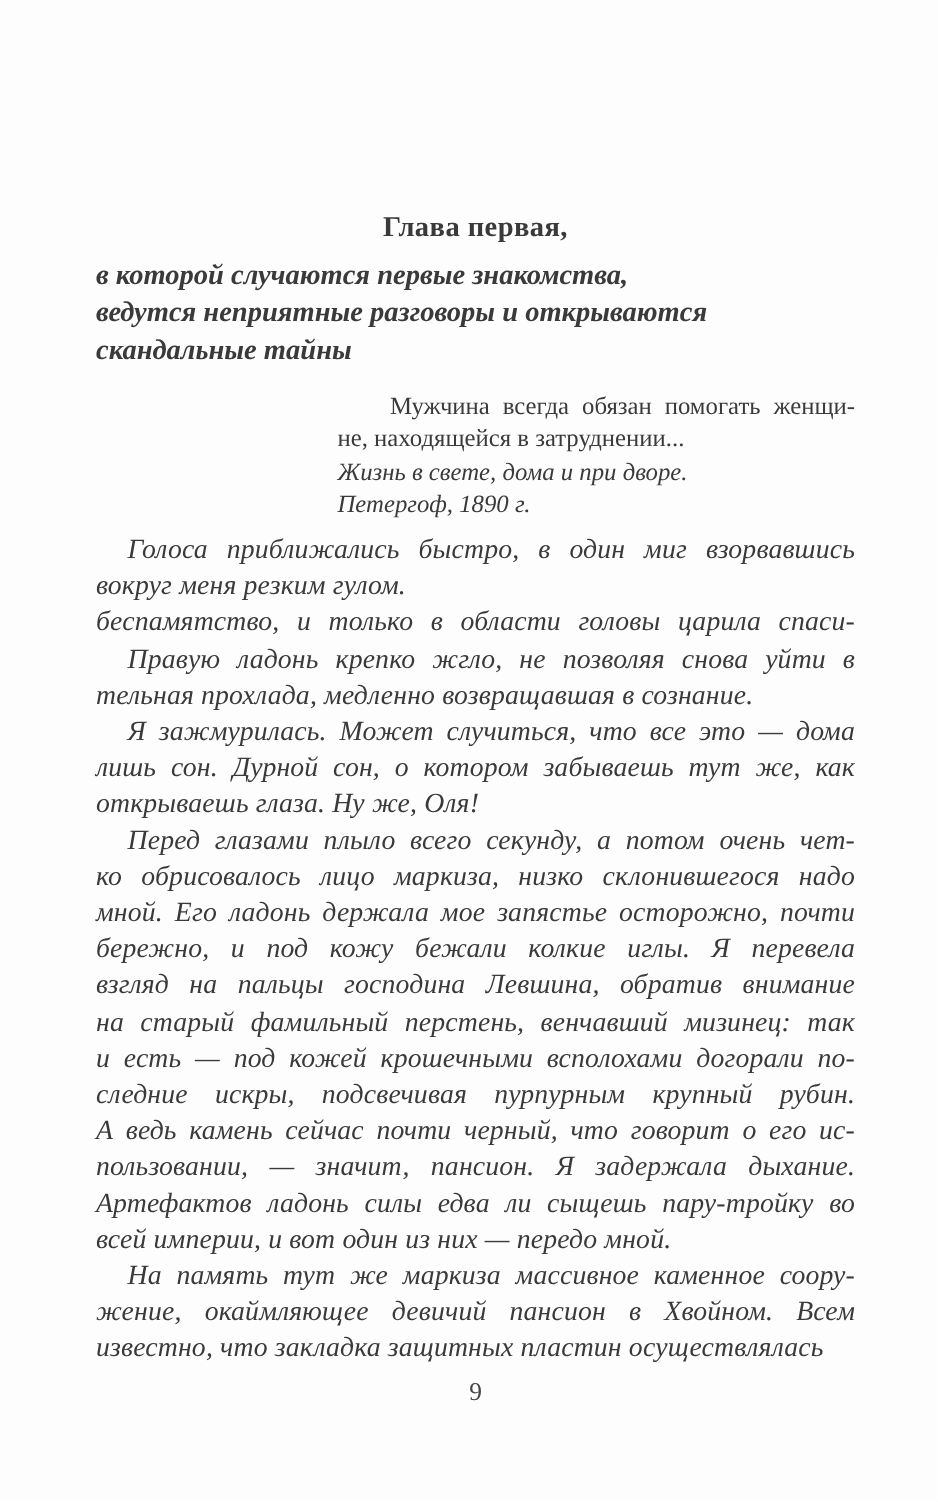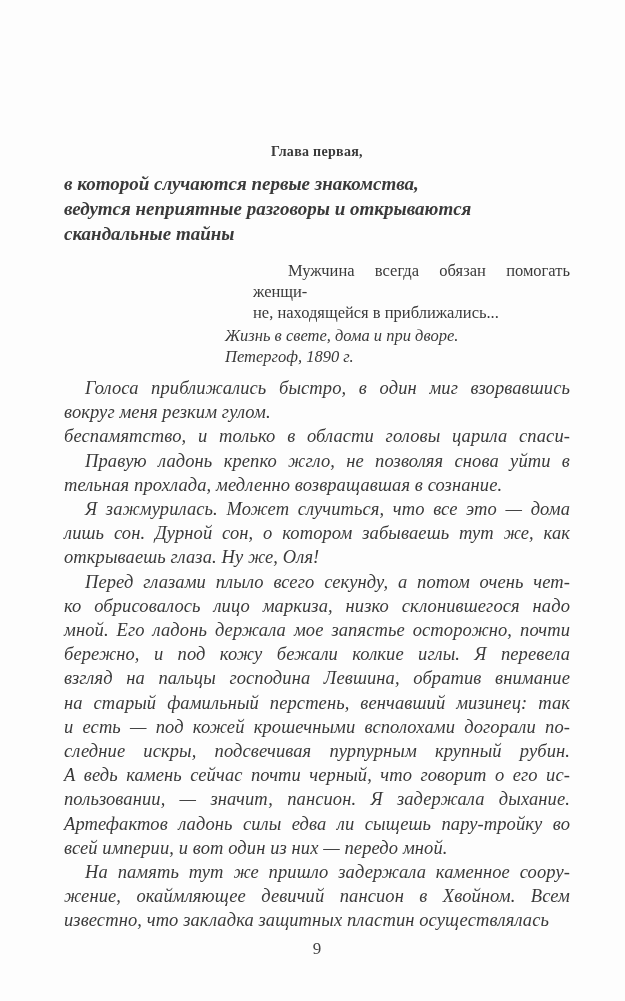--- a/index.html
+++ b/index.html
@@ -13,21 +13,21 @@
     height: 1001px;
     background: #fdfdfd;
     box-sizing: border-box;
     padding: 139px 55px 0 64px;
     font-family: "Liberation Serif", "DejaVu Serif", serif;
     color: #3a3a3a;
     overflow: hidden;
   }
   .chapter-title {
     text-align: center;
-    font-size: 14px;
+    font-size: 19px;
     line-height: 26px;
     font-weight: bold;
     letter-spacing: 0.3px;
   }
   .chapter-subtitle {
     margin-top: 6px;
     font-size: 19px;
     line-height: 25px;
     font-weight: bold;
     font-style: italic;
@@ -35,21 +35,20 @@
   .epigraph {
     margin-top: 14px;
     margin-left: auto;
     width: 345px;
     font-size: 16.5px;
     line-height: 21px;
   }
   .epi-line {
     text-align: justify;
     text-align-last: justify;
-    margin-left: 28px;
   }
   .epi-line.first { text-indent: 35px; }
   .epi-line.last  { text-align-last: left; }
   .epigraph-attribution {
     margin-top: 2px;
     font-style: italic;
     text-align: left;
     font-size: 16.5px;
     line-height: 21px;
   }
@@ -83,21 +82,21 @@
 
   <div class="chapter-subtitle">
       <div class="sub-line">в которой случаются первые знакомства,</div>
       <div class="sub-line">ведутся неприятные разговоры и открываются</div>
       <div class="sub-line">скандальные тайны</div>
     </div>
 
   <div class="epigraph">
     <div>
         <div class="epi-line first">Мужчина всегда обязан помогать женщи-</div>
-        <div class="epi-line last">не, находящейся в приближались...</div>
+        <div class="epi-line last">не, находящейся в затруднении...</div>
       </div>
     <div class="epigraph-attribution">
         <div class="attr-line">Жизнь в свете, дома и при дворе.</div>
         <div class="attr-line">Петергоф, 1890 г.</div>
       </div>
   </div>
 
   <div class="body-text">
       <div class="line indent">Голоса приближались быстро, в один миг взорвавшись</div>
       <div class="line last">вокруг меня резким гулом.</div>
@@ -112,19 +111,19 @@
       <div class="line">мной. Его ладонь держала мое запястье осторожно, почти</div>
       <div class="line">бережно, и под кожу бежали колкие иглы. Я перевела</div>
       <div class="line">взгляд на пальцы господина Левшина, обратив внимание</div>
       <div class="line">на старый фамильный перстень, венчавший мизинец: так</div>
       <div class="line">и есть — под кожей крошечными всполохами догорали по-</div>
       <div class="line">следние искры, подсвечивая пурпурным крупный рубин.</div>
       <div class="line">А ведь камень сейчас почти черный, что говорит о его ис-</div>
       <div class="line">пользовании, — значит, пансион. Я задержала дыхание.</div>
       <div class="line">Артефактов ладонь силы едва ли сыщешь пару-тройку во</div>
       <div class="line last">всей империи, и вот один из них — передо мной.</div>
-      <div class="line indent">На память тут же пришло задержала каменное соору-</div>
+      <div class="line indent">На память тут же маркиза массивное каменное соору-</div>
       <div class="line">жение, окаймляющее девичий пансион в Хвойном. Всем</div>
       <div class="line last">известно, что закладка защитных пластин осуществлялась</div>
     </div>
 
   <div class="page-number">9</div>
 </div>
 
 </body></html>

